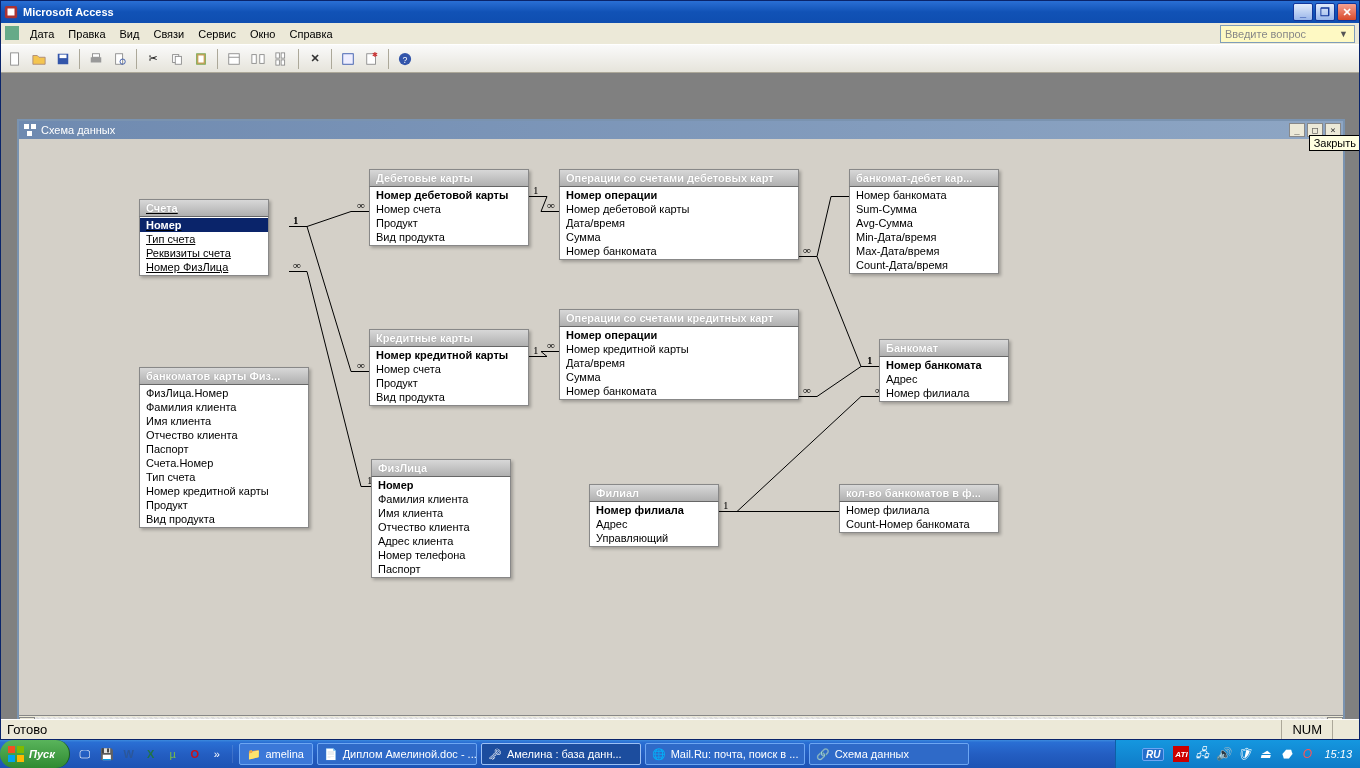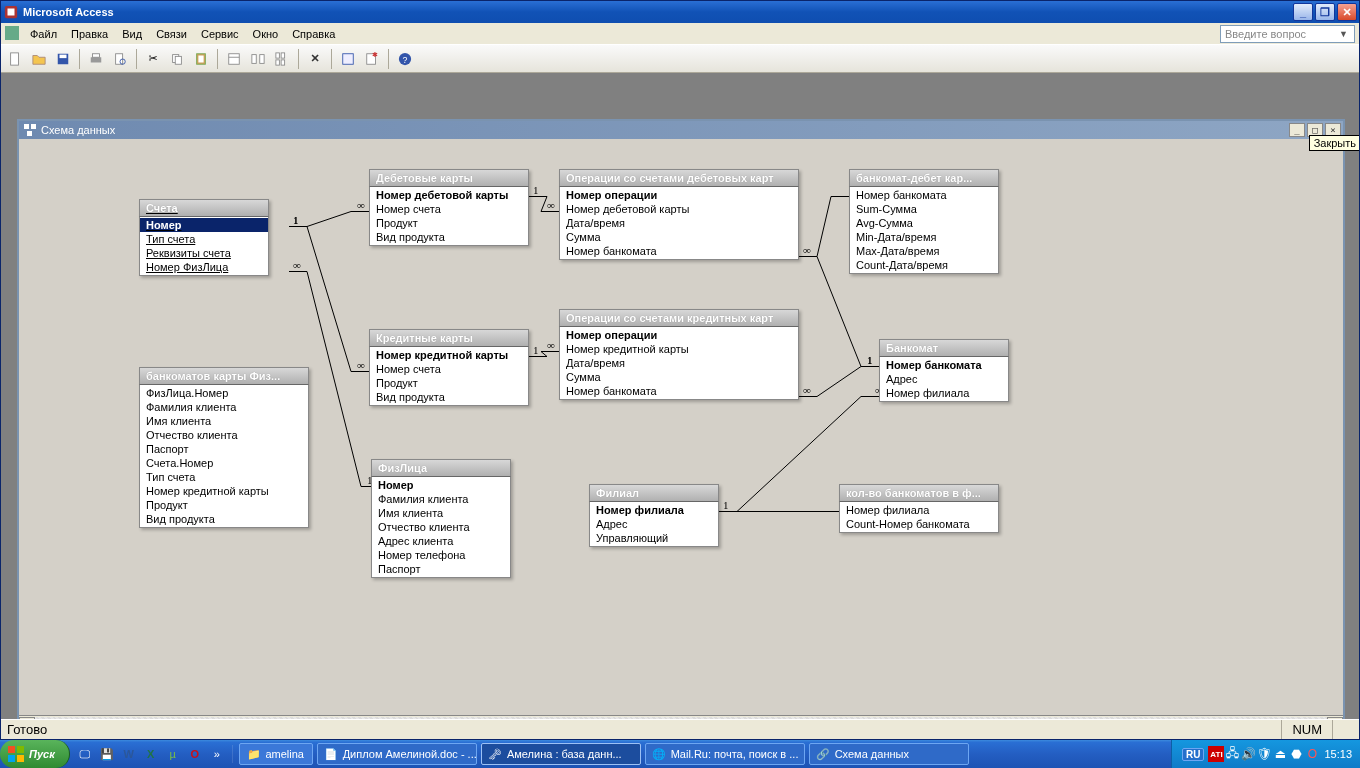--- a/index.html
+++ b/index.html
@@ -22,21 +22,21 @@
     color:#fff;display:flex;align-items:center;padding:0 2px;font-size:11px;font-weight:bold;}
   .app-titlebar .icon-slot{width:16px;height:16px;margin-right:4px;display:flex;align-items:center;justify-content:center;}
   .winbtns{margin-left:auto;display:flex;gap:2px;}
   .winbtn{width:20px;height:18px;background:linear-gradient(#e3ecfb,#99b6ea);border:1px solid #12369b;border-radius:2px;
     display:flex;align-items:center;justify-content:center;color:#12369b;font-weight:bold;font-size:11px;}
   .winbtn.close{background:linear-gradient(#f6a191,#d84a2b);color:#fff;}
   
   .menubar{height:22px;background:var(--xp-gray);display:flex;align-items:center;padding:0 4px;
     border-bottom:1px solid #fff;font-size:11px;}
   .menubar .mitem{padding:2px 7px;cursor:default;}
-  .questionbox{margin-left:auto;width:135px;height:18px;border:1px solid #7f9db9;background:#ffffff;
+  .questionbox{margin-left:auto;width:135px;height:18px;border:1px solid #7f9db9;background:#fef9c3;
     font-size:11px;color:#888;padding:1px 6px 0 4px;display:flex;align-items:center;}
   .questionbox .dd{margin-left:auto;font-size:9px;color:#555;}
   
   .toolbar{height:28px;background:linear-gradient(#fafafa,#e6e4db);border-bottom:1px solid var(--xp-gray-dark);
     display:flex;align-items:center;padding:0 4px;gap:4px;font-size:11px;}
   .tbtn{width:20px;height:20px;border:1px solid transparent;display:flex;align-items:center;justify-content:center;border-radius:2px;}
   .tsep{width:1px;height:20px;background:var(--xp-gray-dark);margin:0 2px;}
   
   .mdi{position:relative;background:var(--mdi-bg);height:calc(100% - 22px - 22px - 28px - 20px);overflow:hidden;}
   
@@ -77,22 +77,22 @@
     display:flex;align-items:center;font-size:11px;color:#fff;}
   .startbtn{height:28px;padding:0 14px 0 8px;background:linear-gradient(to bottom,#59b45b,#2f8a31);
     display:flex;align-items:center;gap:5px;font-weight:bold;font-style:italic;border-right:1px solid #1a5c1b;border-radius:14px;}
   .ql{display:flex;align-items:center;gap:4px;padding:0 6px;border-right:1px solid rgba(255,255,255,.12);}
   .ql .qitem{width:18px;height:18px;display:flex;align-items:center;justify-content:center;}
   .folderbtn{display:flex;align-items:center;gap:4px;height:22px;padding:0 8px;margin-left:6px;
     background:#3b78d8;border:1px solid #6da6f2;border-radius:2px;}
   .taskbtn{height:22px;min-width:160px;max-width:160px;margin-left:4px;padding:0 6px;display:flex;align-items:center;gap:5px;
     background:#2f6ac8;border:1px solid #6da6f2;border-radius:2px;overflow:hidden;white-space:nowrap;}
   .taskbtn.active{background:#1c4d9e;border-color:#9cc1f5;}
-  .tray{margin-left:auto;height:100%;display:flex;align-items:center;
-    background:linear-gradient(to bottom,#1597df,#0f7bc8);padding:0 8px 0 10px;border-left:1px solid #0d5fa6;}
+  .tray{margin-left:auto;height:100%;display:flex;align-items:center;gap:5px;
+    background:linear-gradient(to bottom,#1597df,#0f7bc8);padding:0 8px 0 26px;border-left:1px solid #0d5fa6;font-style:italic;}
   .tray .ticon{width:16px;height:16px;display:flex;align-items:center;justify-content:center;font-size:12px;}
   .lang{background:#246fcc;border:1px solid #6da6f2;padding:0 3px;font-weight:bold;font-size:10px;border-radius:2px;margin-right:4px;}
   .clock{font-size:11px;margin-left:4px;}
   
   .ic{width:14px;height:14px;}
 </style>
 </head>
 <body>
 
 <div class="app-window">
@@ -111,21 +111,21 @@
       <div class="winbtn close">✕</div>
     </div>
   </div>
 
   <div class="menubar">
     <span class="icon-slot" style="width:14px;margin-right:4px;">
       <svg class="ic" viewBox="0 0 14 14">
           <rect width="14" height="14" fill="#6a8"></rect>
         </svg>
     </span>
-    <span class="mitem"><span>Файл</span></span>
+    <span class="mitem"><span>Дата</span></span>
     <span class="mitem"><span>Правка</span></span>
     <span class="mitem"><span>Вид</span></span>
     <span class="mitem"><span>Связи</span></span>
     <span class="mitem"><span>Сервис</span></span>
     <span class="mitem"><span>Окно</span></span>
     <span class="mitem"><span>Справка</span></span>
     <div class="questionbox">
       <span>Введите вопрос</span>
       <span class="dd">▼</span>
     </div>

